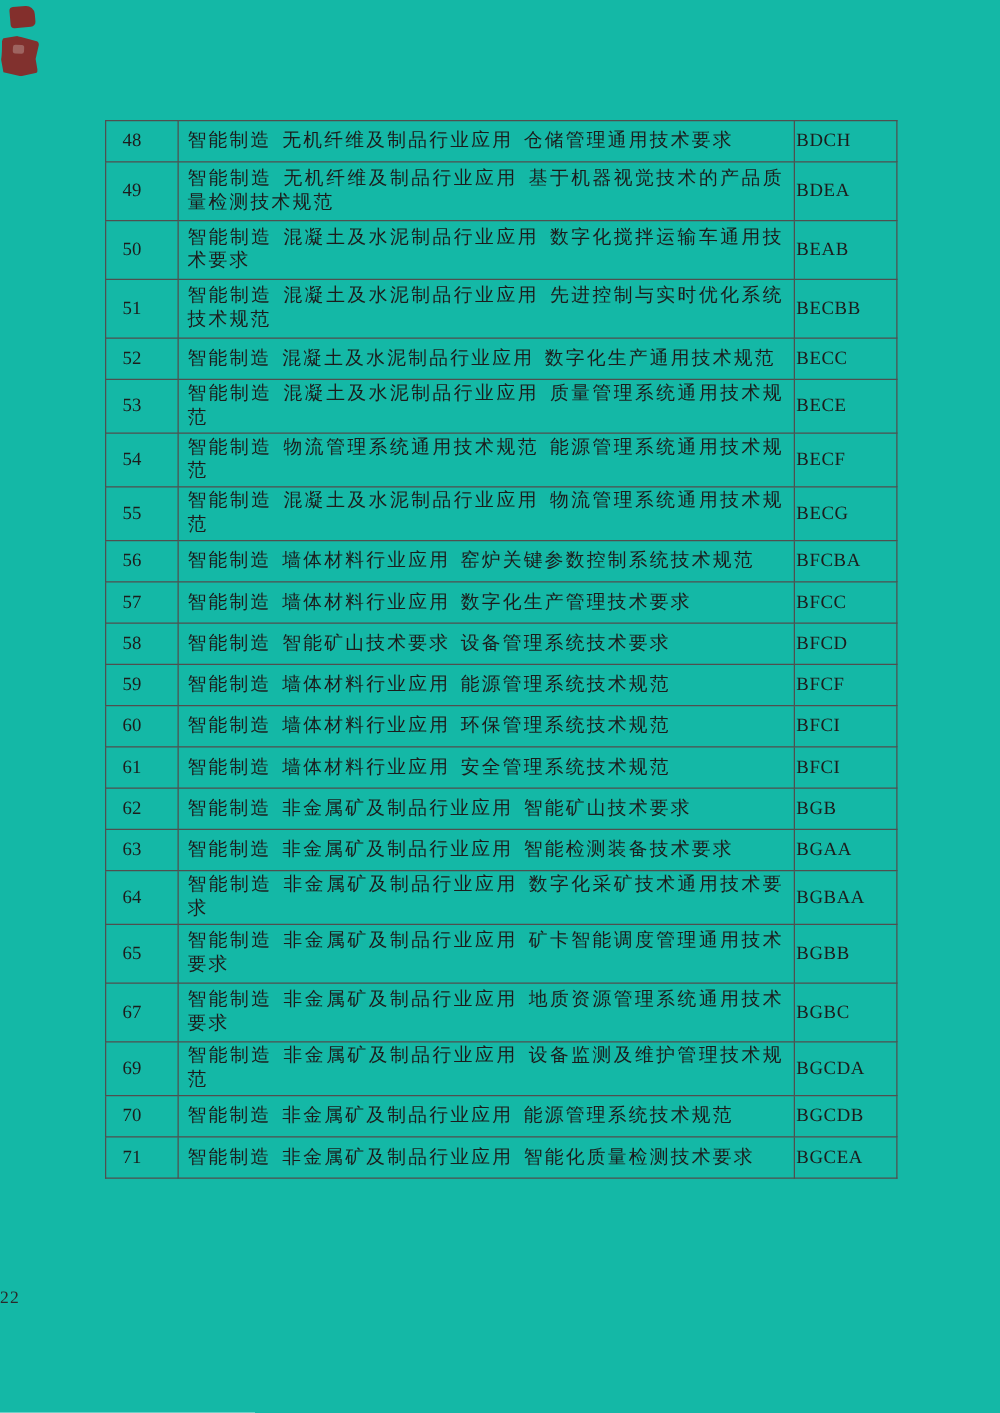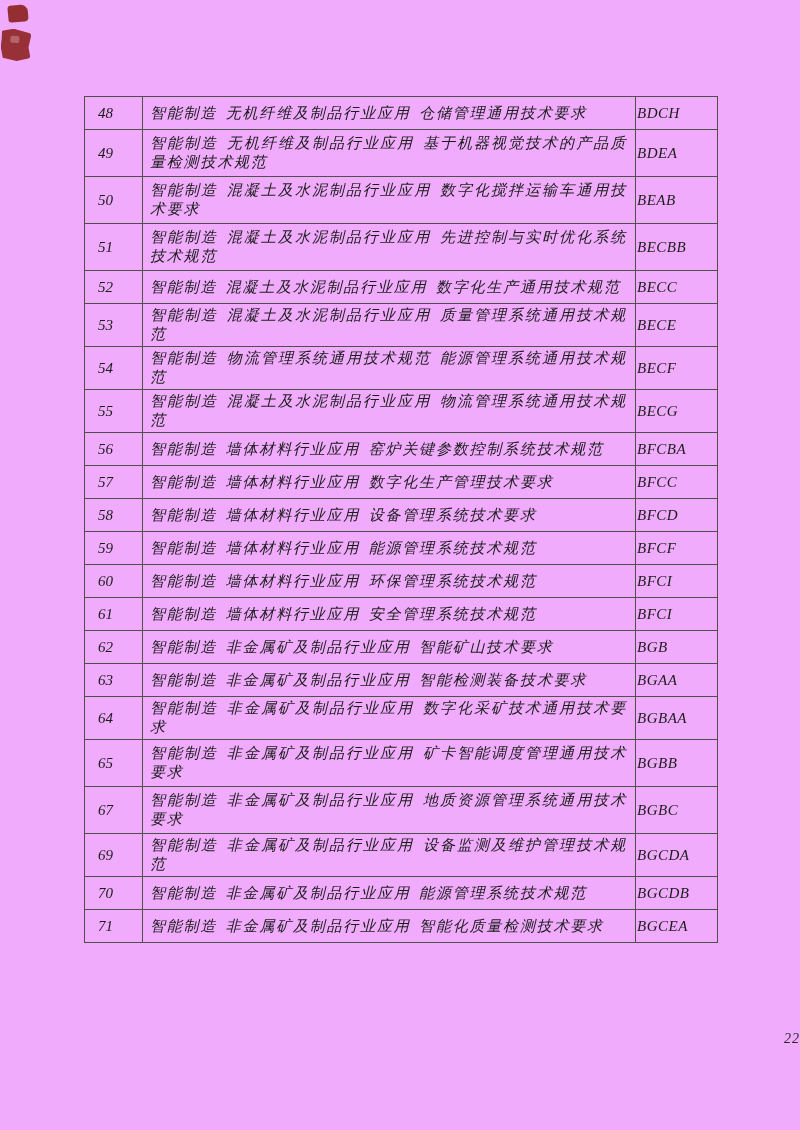--- a/index.html
+++ b/index.html
@@ -8,21 +8,21 @@
     --stamp:#8d2322;
     --bg:#fdfdfd;
   }
   html,body{margin:0;padding:0;}
   body{
     width:800px;height:1130px;position:relative;
     background:var(--bg);
     font-family:"Liberation Serif","DejaVu Serif",serif;
     overflow:hidden;
   }
-  .page{position:absolute;inset:0;background:#f0abfc;font-style:italic;}
+  .page{position:absolute;inset:0;background:#14b8a6;}
 
   
   .stamp-wrap{position:absolute;left:0;top:0;width:46px;height:70px;}
   .mark1{
     position:absolute;left:8px;top:5px;width:20px;height:17px;
     background:var(--stamp);opacity:.92;
     border-radius:3px 7px 4px 3px;transform:rotate(-5deg);
   }
   .mark2{
     position:absolute;left:1px;top:29px;width:30px;height:32px;
@@ -62,22 +62,22 @@
   td.code{
     text-align:left;
     font-size:16px;
     letter-spacing:.5px;
     font-family:"Liberation Serif","DejaVu Serif",serif;
   }
   tr.single{height:33px;}
   tr.double{height:47px;}
 
   .page-number{
-    position:absolute;top:1031px;left:0;right:0;
-    text-align:right;
+    position:absolute;top:1031px;left:0;right:11px;
+    text-align:left;
     font-size:14px;color:#2a2a2a;
     letter-spacing:1px;
   }
 </style>
 </head>
 <body>
 
 <div class="page">
 
   <div class="stamp-wrap">
@@ -137,21 +137,21 @@
           <td class="desc">智能制造 墙体材料行业应用 窑炉关键参数控制系统技术规范</td>
           <td class="code">BFCBA</td>
         </tr>
         <tr class="single">
           <td class="no">57</td>
           <td class="desc">智能制造 墙体材料行业应用 数字化生产管理技术要求</td>
           <td class="code">BFCC</td>
         </tr>
         <tr class="single">
           <td class="no">58</td>
-          <td class="desc">智能制造 墙体材料行业应用 设备管理系统技术要求</td>
+          <td class="desc">智能制造 智能矿山技术要求 设备管理系统技术要求</td>
           <td class="code">BFCD</td>
         </tr>
         <tr class="single">
           <td class="no">59</td>
           <td class="desc">智能制造 墙体材料行业应用 能源管理系统技术规范</td>
           <td class="code">BFCF</td>
         </tr>
         <tr class="single">
           <td class="no">60</td>
           <td class="desc">智能制造 墙体材料行业应用 环保管理系统技术规范</td>

